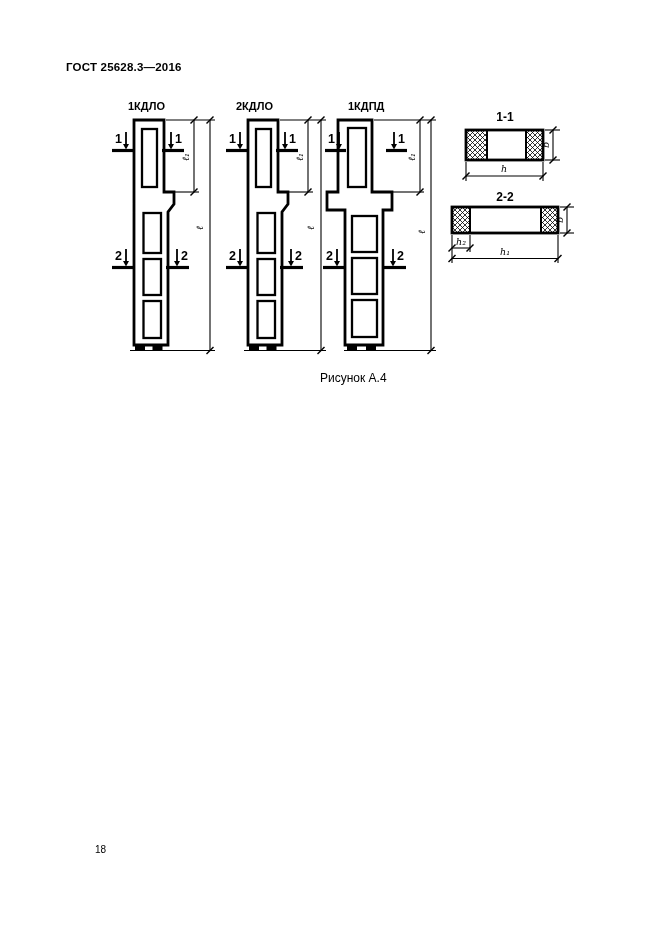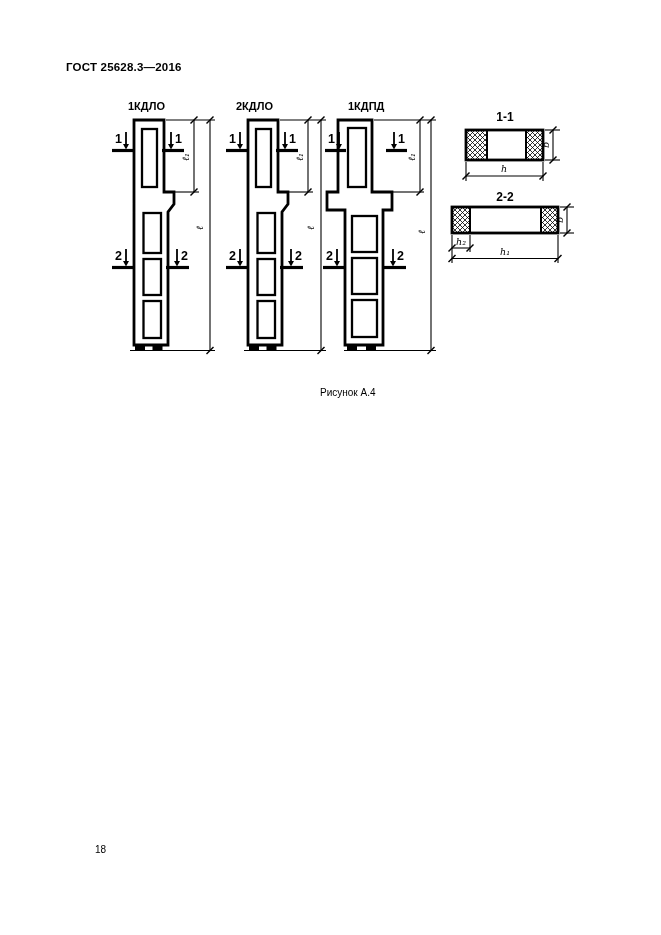--- a/index.html
+++ b/index.html
@@ -1,19 +1,19 @@
 <!DOCTYPE html>
 <html><head>
 <meta charset="utf-8">
 <style>
   html,body{margin:0;padding:0;background:#e8e8e8;}
   .page{position:relative;width:661px;height:935px;background:#ffffff;margin:0 auto;overflow:hidden;
         font-family:"Liberation Sans",sans-serif;color:#000;}
   .std-num{position:absolute;left:66px;top:61px;font-size:11.5px;font-weight:bold;letter-spacing:.2px;}
-  .caption{position:absolute;left:320px;top:387px;font-size:10px;}
+  .caption{position:absolute;left:320px;top:371px;font-size:12px;}
   .page-num{position:absolute;left:95px;top:844px;font-size:10px;}
   svg{position:absolute;left:0;top:0;}
   .ol{fill:#ffffff;stroke:#000;stroke-width:2.8;stroke-linejoin:miter;}
   .op{fill:#ffffff;stroke:#000;stroke-width:2.3;}
   .ht{stroke:#000;stroke-width:2;}
   .dim{stroke:#000;stroke-width:1.1;fill:none;}
   .tick{stroke:#000;stroke-width:1.5;}
   .cbar{stroke:#000;stroke-width:3.2;}
   .cstem{stroke:#000;stroke-width:1.8;}
   .ft{fill:#000;}

